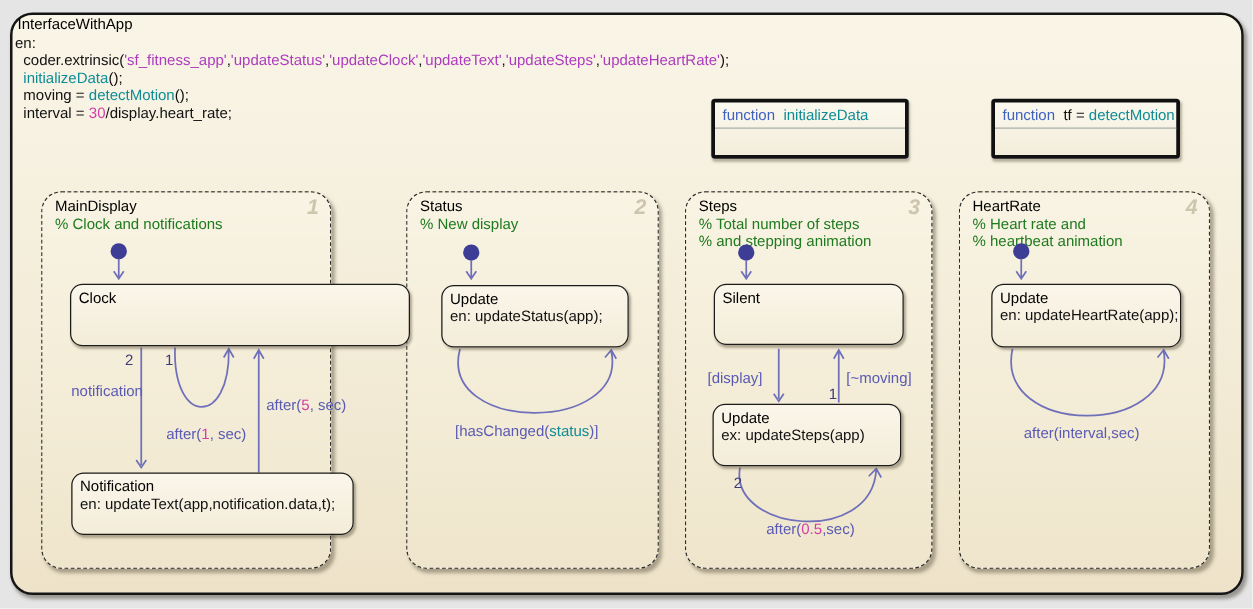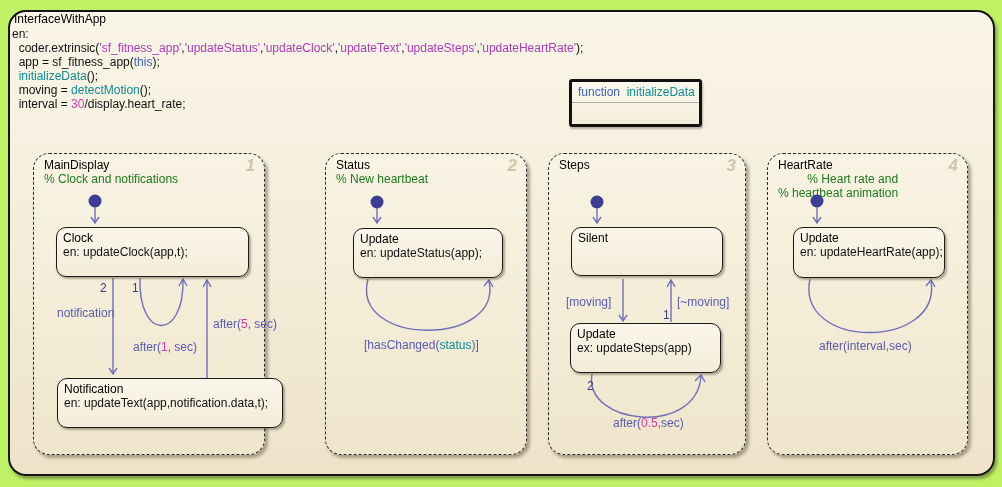--- a/index.html
+++ b/index.html
@@ -1,16 +1,16 @@
 <!DOCTYPE html>
 <html><head>
 <meta charset="utf-8">
 <style>
   html,body{margin:0;padding:0;background:#fff;}
-  .stage{position:relative;width:1002px;height:487px;background:#bef264;overflow:hidden;
+  .stage{position:relative;width:1002px;height:487px;background:#e5e5e5;overflow:hidden;
          font-family:"Liberation Sans",sans-serif;font-size:12px;color:#000;}
 
   
   .chart{position:absolute;left:8px;top:10px;width:987px;height:466px;box-sizing:border-box;
          border:2px solid #151515;border-radius:18px;
          background:linear-gradient(180deg,#f9f5e7 0%,#f3ecd8 55%,#eee3c9 100%);
          box-shadow:2px 3px 3px rgba(60,55,40,.45);}
 
   .chart-title{position:absolute;left:14px;top:12px;color:#000;}
   .code-block{position:absolute;left:12px;top:27px;}
@@ -55,51 +55,59 @@
 </head>
 <body>
 
 <div class="stage">
 
   <div class="chart"></div>
   <div class="chart-title">InterfaceWithApp</div>
   <div class="code-block">
       <div class="tl"><span class="tk-pl">en:</span></div>
       <div class="tl"><span class="tk-pl">  coder.extrinsic(</span><span class="tk-str">'sf_fitness_app'</span><span class="tk-pl">,</span><span class="tk-str">'updateStatus'</span><span class="tk-pl">,</span><span class="tk-str">'updateClock'</span><span class="tk-pl">,</span><span class="tk-str">'updateText'</span><span class="tk-pl">,</span><span class="tk-str">'updateSteps'</span><span class="tk-pl">,</span><span class="tk-str">'updateHeartRate'</span><span class="tk-pl">);</span></div>
-      <div class="tl"><span class="tk-pl">  app = sf_fitness_app(</span><span class="tk-kw">this</span><span class="tk-pl">);</span></div>
       <div class="tl"><span class="tk-pl">  </span><span class="tk-fn">initializeData</span><span class="tk-pl">();</span></div>
       <div class="tl"><span class="tk-pl">  moving = </span><span class="tk-fn">detectMotion</span><span class="tk-pl">();</span></div>
       <div class="tl"><span class="tk-pl">  interval = </span><span class="tk-num">30</span><span class="tk-pl">/display.heart_rate;</span></div>
     </div>
 
-  <div class="fn-box" style="left:569px;top:79px;width:133px;height:48px;">
+  <div class="fn-box" style="left:569px;top:79px;width:158px;height:48px;">
     <div class="fn-head">
         <div class="tl"><span class="tk-kw">function  </span><span class="tk-fn">initializeData</span></div>
+      </div>
+  </div>
+  <div class="fn-box" style="left:793px;top:79px;width:151px;height:48px;">
+    <div class="fn-head">
+        <div class="tl"><span class="tk-kw">function  </span><span class="tk-pl">tf = </span><span class="tk-fn">detectMotion</span></div>
       </div>
   </div>
 
   <div class="par" style="left:33px;top:153px;width:232px;height:302px;">
     <div class="par-name">MainDisplay</div>
     <div class="par-badge">1</div>
     <div class="par-comments">
         <div class="tl"><span class="tk-cmt">% Clock and notifications</span></div>
       </div>
   </div>
   <div class="par" style="left:325px;top:153px;width:202px;height:302px;">
     <div class="par-name">Status</div>
     <div class="par-badge">2</div>
     <div class="par-comments">
-        <div class="tl"><span class="tk-cmt">% New heartbeat</span></div>
+        <div class="tl"><span class="tk-cmt">% New display</span></div>
       </div>
   </div>
   <div class="par" style="left:548px;top:153px;width:198px;height:302px;">
     <div class="par-name">Steps</div>
     <div class="par-badge">3</div>
-  </div>
-  <div class="par" style="left:767px;top:153px;width:201px;height:302px;text-align:right;">
+    <div class="par-comments">
+        <div class="tl"><span class="tk-cmt">% Total number of steps</span></div>
+        <div class="tl"><span class="tk-cmt">% and stepping animation</span></div>
+      </div>
+  </div>
+  <div class="par" style="left:767px;top:153px;width:201px;height:302px;">
     <div class="par-name">HeartRate</div>
     <div class="par-badge">4</div>
     <div class="par-comments">
         <div class="tl"><span class="tk-cmt">% Heart rate and</span></div>
         <div class="tl"><span class="tk-cmt">% heartbeat animation</span></div>
       </div>
   </div>
 
   <svg class="wires" width="1002" height="487" viewBox="0 0 1002 487">
     <g stroke="#7070ba" stroke-width="1.4" fill="none">
@@ -143,25 +151,22 @@
       <g>
         <circle cx="817" cy="201" r="6.5" fill="#3d3d96" stroke="none"></circle>
         <path d="M817 207 L817 222 M813 217 L817 223 L821 217"></path>
       </g>
       <g>
         <path d="M810 279 C795 350 942 350 931 281 M926 286 L931 280 L935 287"></path>
       </g>
     </g>
   </svg>
 
-  <div class="sub" style="left:56px;top:227px;width:193px;height:50px;">
+  <div class="sub" style="left:56px;top:227px;width:272px;height:50px;">
     <div class="tl">Clock</div>
-    <div>
-        <div class="tl"><span class="tk-pl">en: updateClock(app,t);</span></div>
-      </div>
   </div>
   <div class="sub" style="left:57px;top:378px;width:226px;height:50px;">
     <div class="tl">Notification</div>
     <div>
         <div class="tl"><span class="tk-pl">en: updateText(app,notification.data,t);</span></div>
       </div>
   </div>
   <div class="sub" style="left:353px;top:228px;width:150px;height:50px;">
     <div class="tl">Update</div>
     <div>
@@ -195,21 +200,21 @@
   <div class="t-label" style="left:133px;top:340px;">
       <div class="tl"><span class="tk-lbl">after(</span><span class="tk-num">1</span><span class="tk-lbl">, sec)</span></div>
     </div>
   <div class="t-label" style="left:213px;top:317px;">
       <div class="tl"><span class="tk-lbl">after(</span><span class="tk-num">5</span><span class="tk-lbl">, sec)</span></div>
     </div>
   <div class="t-label" style="left:364px;top:338px;">
       <div class="tl"><span class="tk-lbl">[hasChanged(</span><span class="tk-fn">status</span><span class="tk-lbl">)]</span></div>
     </div>
   <div class="t-label" style="left:566px;top:295px;">
-      <div class="tl"><span class="tk-lbl">[moving]</span></div>
+      <div class="tl"><span class="tk-lbl">[display]</span></div>
     </div>
   <div class="t-label" style="left:677px;top:295px;">
       <div class="tl"><span class="tk-lbl">[~moving]</span></div>
     </div>
   <div class="t-ord" style="left:663px;top:308px;">1</div>
   <div class="t-ord" style="left:587px;top:379px;">2</div>
   <div class="t-label" style="left:613px;top:416px;">
       <div class="tl"><span class="tk-lbl">after(</span><span class="tk-num">0.5</span><span class="tk-lbl">,sec)</span></div>
     </div>
   <div class="t-label" style="left:819px;top:339px;">

